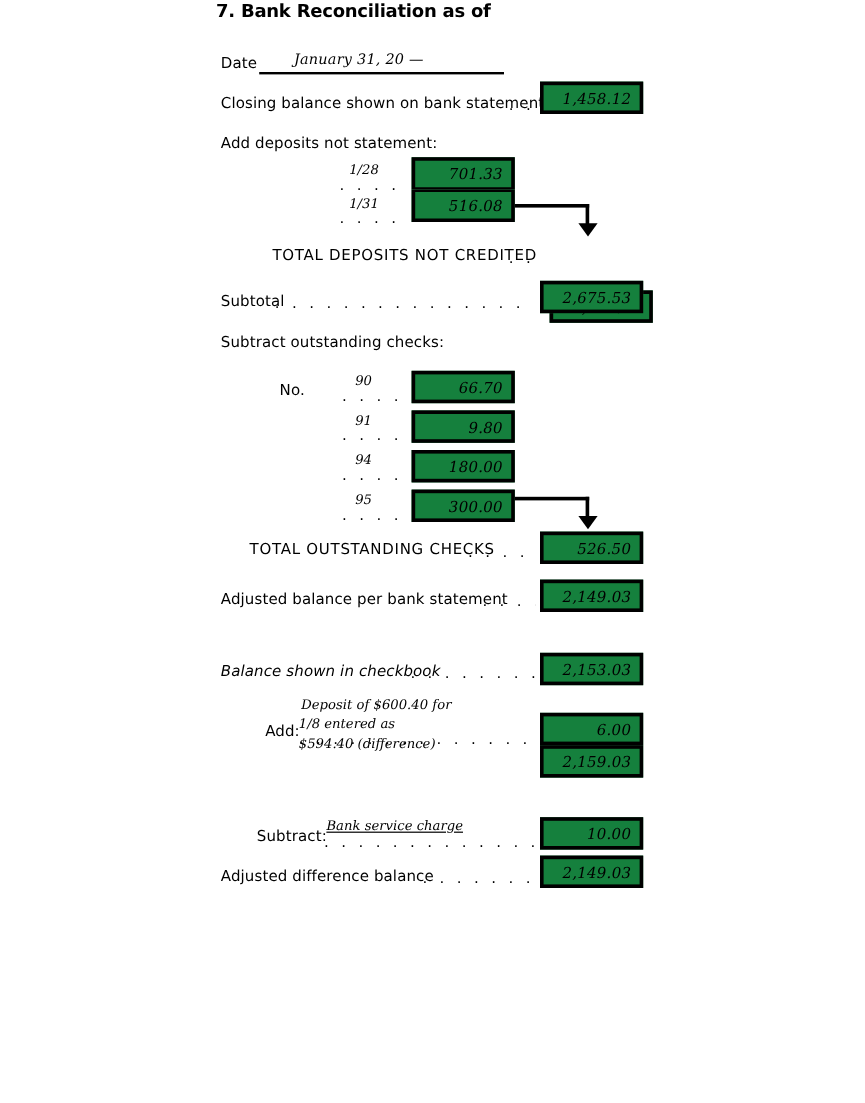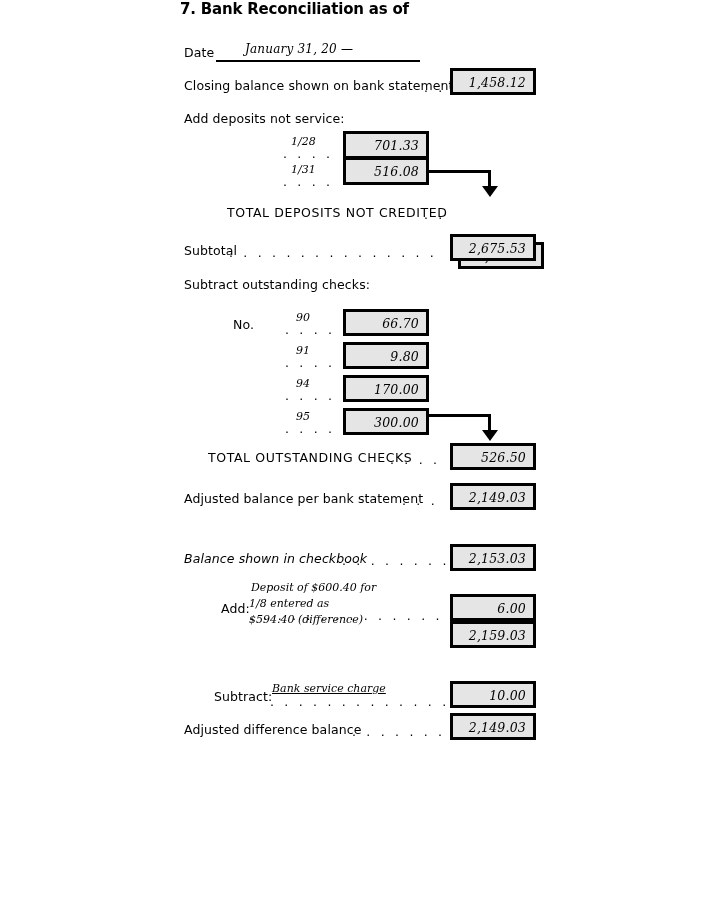--- a/index.html
+++ b/index.html
@@ -59,21 +59,21 @@
     font-family: "DejaVu Serif", serif;
     font-style: italic;
     font-size: 11px;
     white-space: nowrap;
   }
 
   
   .box {
     position: absolute;
     border: 3px solid #000;
-    background: #e5e5e5;
+    background: #15803d;
     box-sizing: border-box;
     height: 27px;
     width: 86px;
   }
   .box .val {
     position: absolute;
     right: 7px;
     top: 50%;
     transform: translateY(-50%);
     font-family: "DejaVu Serif", serif;
@@ -136,21 +136,21 @@
   <div class="abs lbl" style="left:184px; top:45px;">Date</div>
   <div class="dateline" style="left:216px; top:60px; width:204px;"></div>
   <div class="abs hand" style="left:245px; top:42px;">January 31, 20 —</div>
 
   <div class="abs lbl" style="left:184px; top:78px;">Closing balance shown on bank statement</div>
   <div class="leader" style="left:424px; top:82px; width:20px;">. .</div>
   <div class="box" style="left:450px; top:68px;">
     <span class="val">1,458.12</span>
   </div>
 
-  <div class="abs lbl" style="left:184px; top:111px;">Add deposits not service:</div>
+  <div class="abs lbl" style="left:184px; top:111px;">Add deposits not statement:</div>
 
   <div class="abs hand-sm" style="left:291px; top:135px;">1/28</div>
   <div class="leader" style="left:283px; top:148px; width:58px;">. . . . .</div>
   <div class="box stack-top" style="left:343px; top:131px;">
     <span class="val">701.33</span>
   </div>
 
   <div class="abs hand-sm" style="left:291px; top:163px;">1/31</div>
   <div class="leader" style="left:283px; top:176px; width:58px;">. . . . .</div>
   <div class="box stack-bot" style="left:343px; top:158px;">
@@ -187,21 +187,21 @@
 
   <div class="abs hand-sm" style="left:296px; top:344px;">91</div>
   <div class="leader" style="left:285px; top:357px; width:56px;">. . . . . .</div>
   <div class="box" style="left:343px; top:342px;">
     <span class="val">9.80</span>
   </div>
 
   <div class="abs hand-sm" style="left:296px; top:377px;">94</div>
   <div class="leader" style="left:285px; top:390px; width:56px;">. . . . . .</div>
   <div class="box" style="left:343px; top:375px;">
-    <span class="val">170.00</span>
+    <span class="val">180.00</span>
   </div>
 
   <div class="abs hand-sm" style="left:296px; top:410px;">95</div>
   <div class="leader" style="left:285px; top:423px; width:56px;">. . . . . .</div>
   <div class="box" style="left:343px; top:408px;">
     <span class="val">300.00</span>
   </div>
 
   <div class="conn">
     <div class="h" style="left:429px; top:414px; width:62px;"></div>

